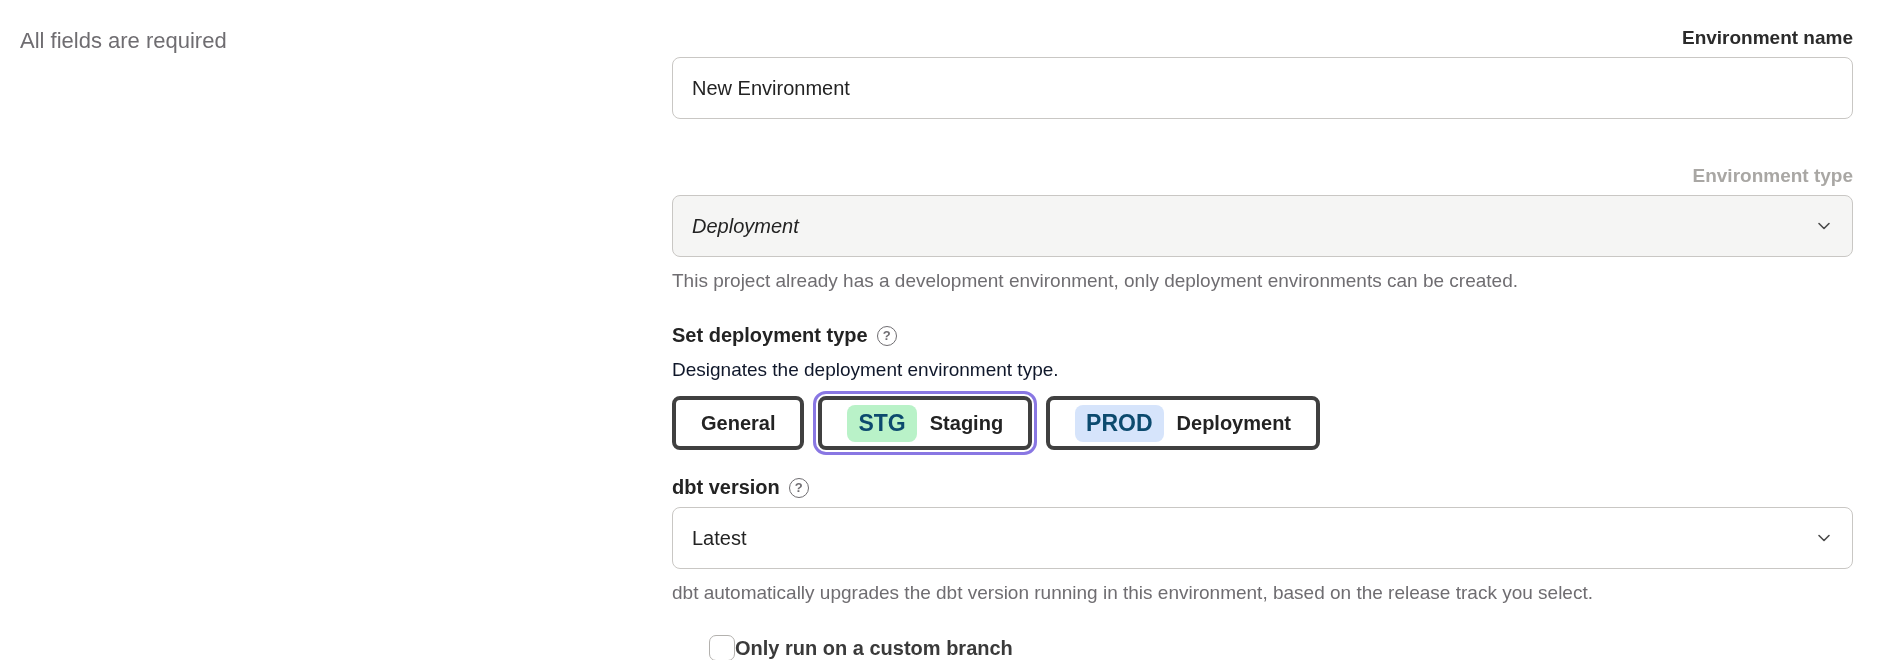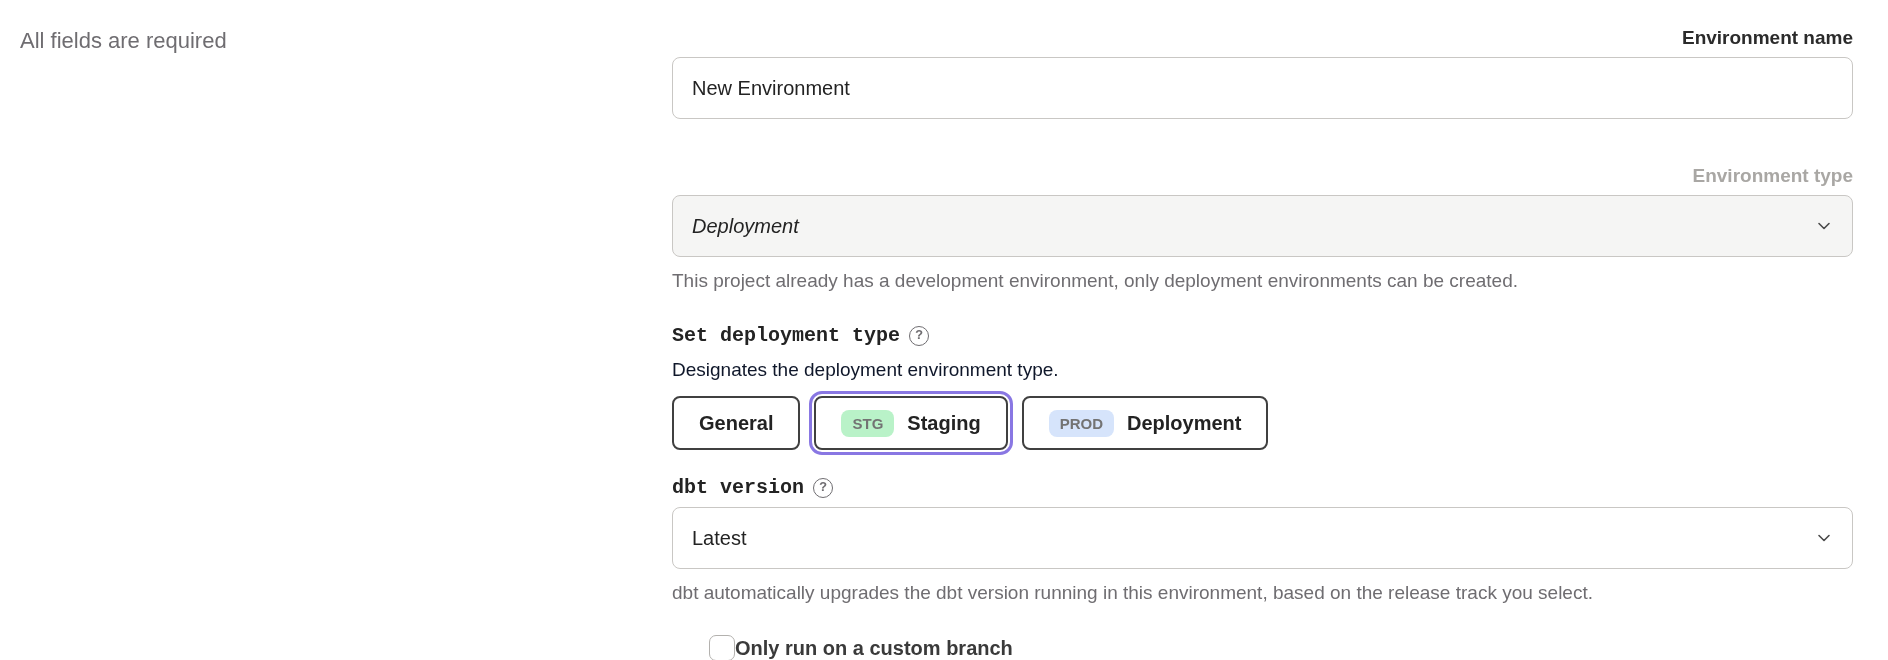--- a/index.html
+++ b/index.html
@@ -33,48 +33,48 @@
     font-size: 20px;
     color: #232323;
   }
   .text-input { display: block; line-height: 60px; overflow: hidden; }
   .select-box.disabled { background: #f5f5f4; font-style: italic; }
 
   .chevron { display: inline-flex; align-items: center; }
 
   .helper-text { margin-top: 13px; font-size: 19px; color: #6f6d71; }
 
-  .section-head { display: flex; align-items: center; gap: 9px; margin-top: 32px; font-family: Liberation Mono, monospace; }
+  .section-head { display: flex; align-items: center; gap: 9px; margin-top: 32px; }
   .section-title { font-size: 20px; font-weight: 700; color: #232323; }
   .help-icon {
     width: 20px; height: 20px; border-radius: 50%;
     border: 1.5px solid #6f6d71; color: #6f6d71;
     font-size: 13px; font-weight: 700;
     display: inline-flex; align-items: center; justify-content: center;
     cursor: pointer;
   }
   .section-desc { margin-top: 12px; font-size: 19px; color: #0f172a; }
 
   .btn-row { margin-top: 15px; display: flex; align-items: center; gap: 14px; }
   .type-btn {
     height: 54px;
     background: #ffffff;
-    border: 2px solid #404040;
+    border: 4px solid #404040;
     border-radius: 8px;
     display: inline-flex; align-items: center; gap: 13px;
     padding: 0 25px;
     font-family: "Liberation Sans", sans-serif;
     font-size: 20px; font-weight: 600; color: #232323;
     cursor: pointer;
   }
   .type-btn.selected { outline: 3px solid #8977e3; outline-offset: 2px; }
   .badge {
     border-radius: 8px;
     padding: 5px 11px;
-    font-size: 15px; font-weight: 600; color: #737373;
+    font-size: 23px; font-weight: 600; color: #0c4a6e;
   }
 
   .dbt-row { margin-top: 26px; }
 
   .checkbox-row { margin-top: 31px; display: flex; align-items: center; cursor: pointer; margin-left: 37px; }
   .checkbox {
     width: 26px; height: 26px;
     border: 1.5px solid #b3b1ae;
     border-radius: 7px;
     background: #ffffff;

